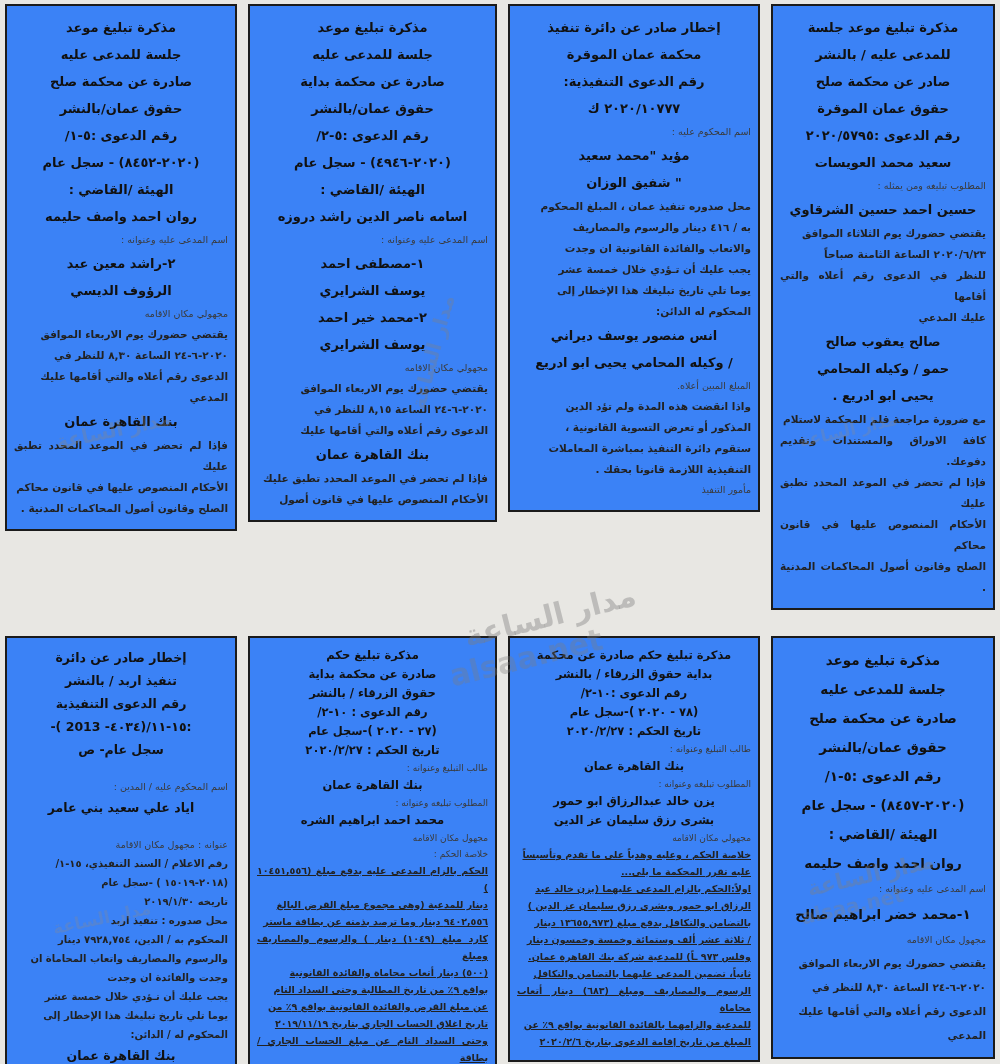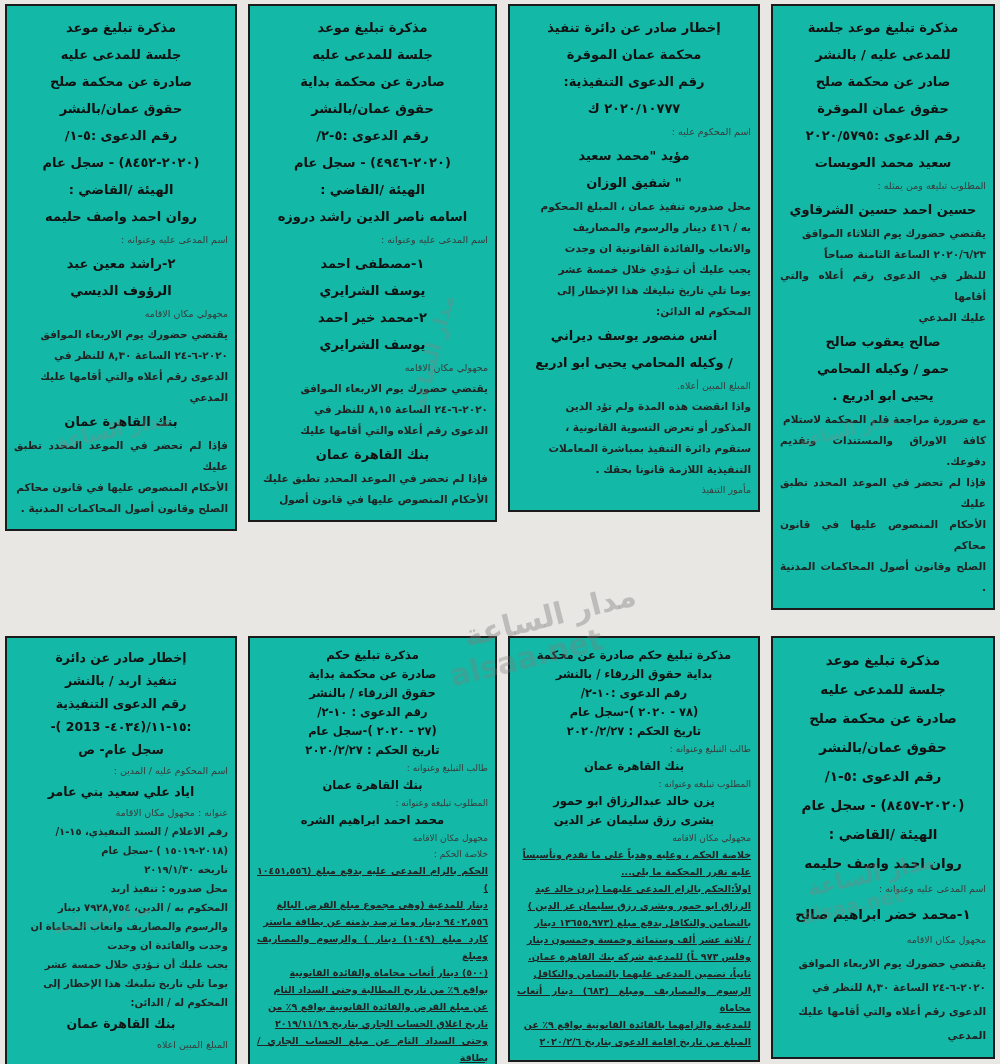--- a/index.html
+++ b/index.html
@@ -12,39 +12,39 @@
   .page{position:absolute;inset:0;}
   .grid{
     position:absolute;top:4px;right:5px;left:5px;
     display:grid;
     grid-template-columns:224px 252px 249px auto;
     column-gap:11px;row-gap:26px;
     align-items:start;
     direction:rtl;
   }
   .notice{
-    background:#14b8a6;
+    background:#3b82f6;
     border:2px solid #1b1b1b;
     padding:8px 7px 10px 7px;
     color:#161616;
     box-sizing:border-box;
   }
   .ln{direction:rtl;}
   .h{font-weight:bold;text-align:center;font-size:13px;line-height:27px;color:#111;}
   .s{font-size:9.5px;text-align:right;line-height:20px;color:#3a3a3a;}
   .p{font-size:10.5px;font-weight:600;text-align:justify;line-height:21px;color:#222;}
   .loose .h{font-size:13.5px;line-height:29px;}
   .loose .p{line-height:24px;}
   .loose .s{line-height:22px;}
   .tight .h{font-size:11.5px;line-height:19px;}
   .tight .p{font-size:9.5px;line-height:17px;text-decoration:underline;}
   .tight .s{font-size:9px;line-height:16px;}
   .mid .h{font-size:12.5px;line-height:23px;}
   .mid .p{font-size:10px;line-height:19px;}
-  .mid .s{line-height:19px;}
+  .mid .s{line-height:19px;margin-top:16px;}
   .wm{
     position:absolute;z-index:5;pointer-events:none;
     font-weight:bold;white-space:nowrap;
     color:rgba(125,125,125,0.40);
   }
   .wm-center-name{left:462px;top:598px;font-size:30px;transform:rotate(-14deg);}
   .wm-center-site{left:448px;top:640px;font-size:30px;transform:rotate(-14deg);color:rgba(125,125,125,0.34);}
   .wm-col3-vert{left:374px;top:340px;font-size:20px;transform:rotate(-75deg);color:rgba(130,130,130,0.35);}
   .wm-br-name{left:806px;top:862px;font-size:22px;transform:rotate(-13deg);color:rgba(130,130,130,0.38);}
   .wm-br-site{left:800px;top:894px;font-size:20px;transform:rotate(-13deg);color:rgba(130,130,130,0.32);}

